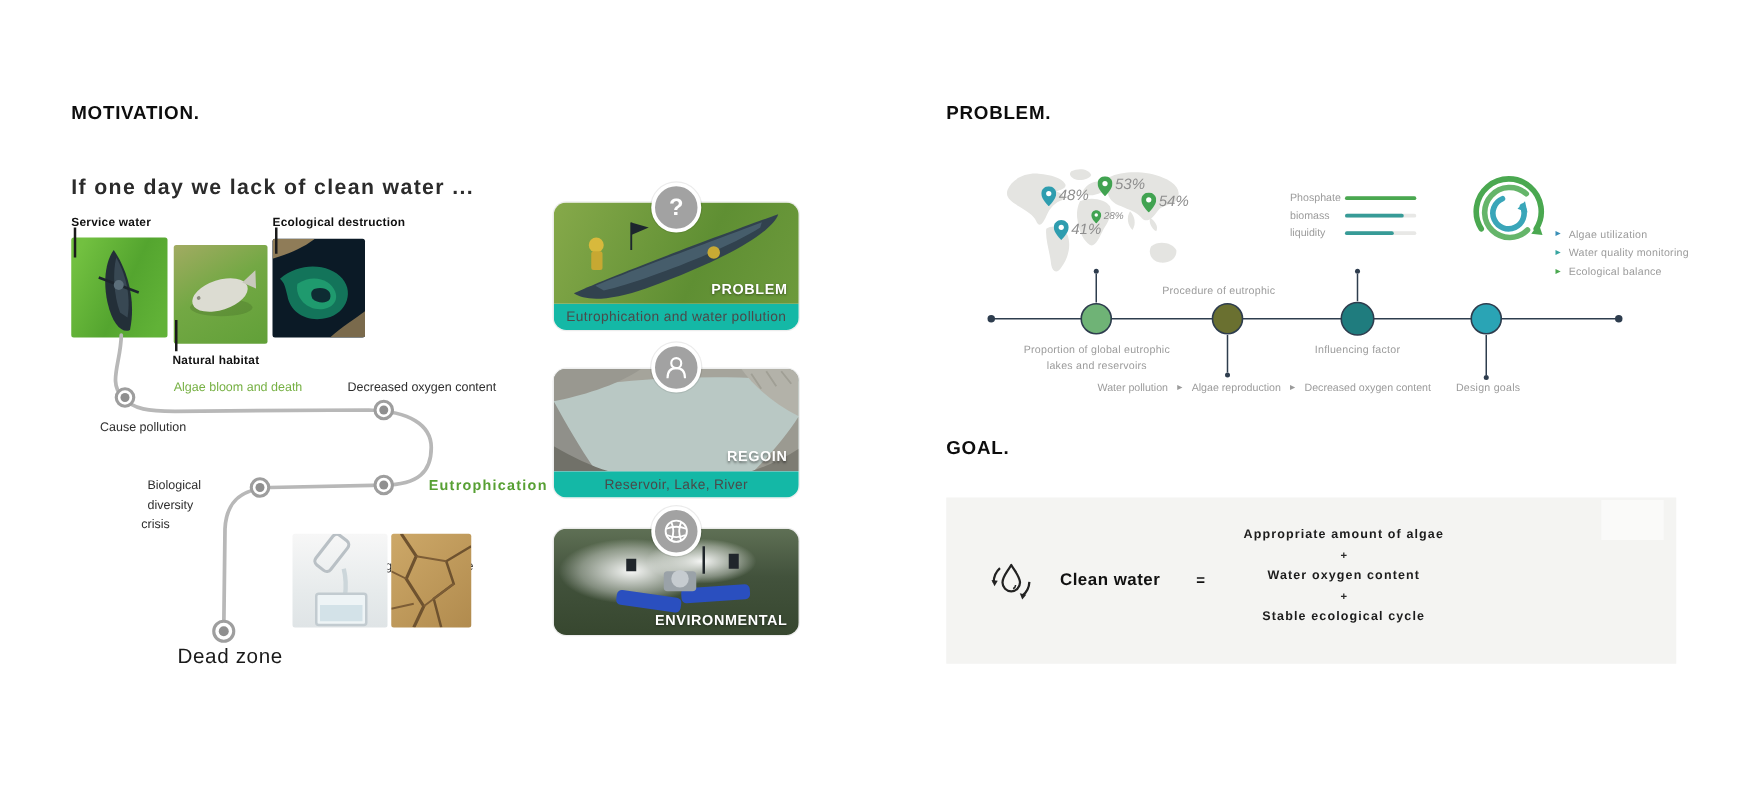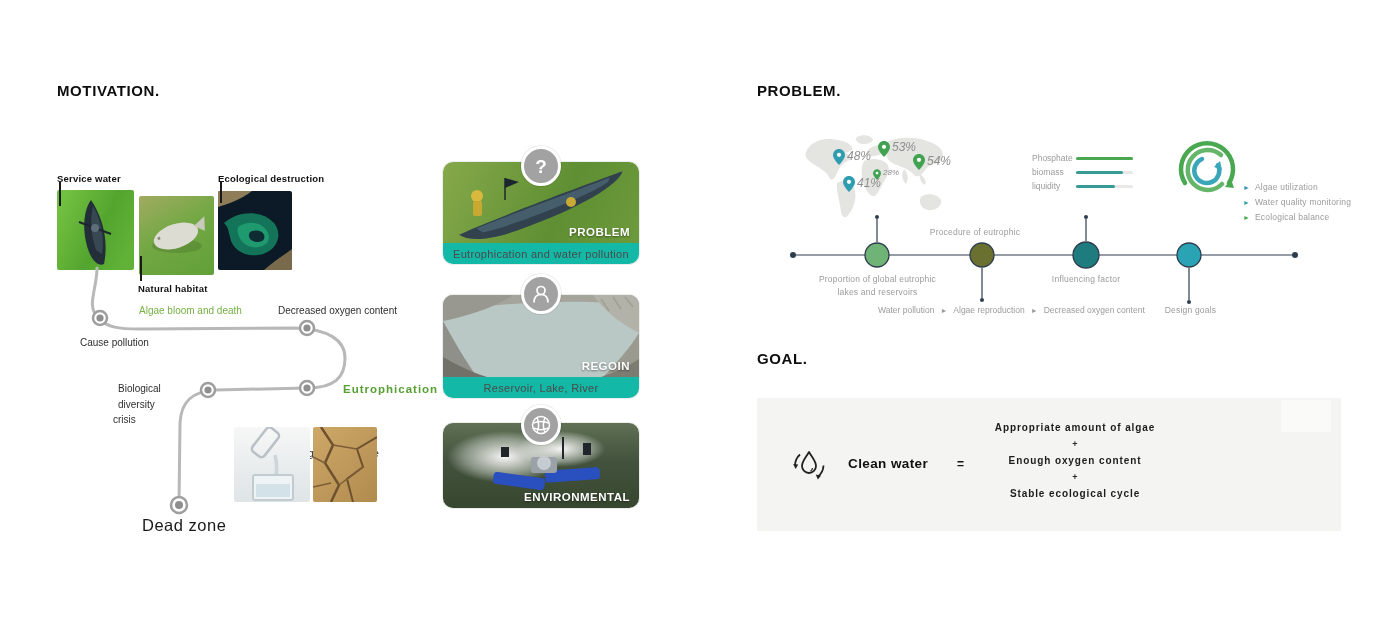--- a/index.html
+++ b/index.html
@@ -40,20 +40,21 @@
   .goal-col{position:absolute;display:flex;flex-direction:column;align-items:center;gap:6px;}
   .goal-item{font-size:10px;font-weight:bold;color:#1c1c1c;letter-spacing:0.9px;}
   .goal-plus{font-size:9px;font-weight:bold;color:#2a2a2a;}
 </style>
 </head>
 <body>
 
 <div id="canvas">
 
   <div class="abs sec-title" style="left:57px;top:82px;">MOTIVATION.</div>
+  <div class="abs subtitle" style="left:57px;top:140px;">If one day we lack of clean water ...</div>
 
   <div class="abs photo-label" style="left:57px;top:173px;">Service water</div>
   <div class="abs tick" style="left:59px;top:182px;height:24px;"></div>
   <div class="abs photo-label" style="left:218px;top:173px;">Ecological destruction</div>
   <div class="abs tick" style="left:220px;top:182px;height:21px;"></div>
 
   <div class="abs photo" style="left:57px;top:190px;width:77px;height:80px;background:linear-gradient(115deg,#72c040 10%,#54a52f 55%,#61b237 90%);">
     <svg width="77" height="80" viewBox="0 0 77 80">
       <path d="M34,10 C45,26 52,50 47,74 C41,77 33,70 29,52 C25,34 28,18 34,10 Z" fill="#232f38"></path>
       <path d="M36,16 C43,28 48,46 45,64 L39,60 C34,46 33,28 36,16 Z" fill="#3c4c58" opacity="0.85"></path>
@@ -347,18 +348,18 @@
     <path d="M10,8.5 A15,15 0 0 0 5,20" fill="none" stroke="#222" stroke-width="1.8"></path>
     <path d="M3.2,18 L5.6,23 L8.2,18.6 Z" fill="#222"></path>
     <path d="M28,30.5 A15,15 0 0 0 33.5,19.5" fill="none" stroke="#222" stroke-width="1.8"></path>
     <path d="M25.8,28.6 L31,29.8 L27.8,33.6 Z" fill="#222"></path>
   </svg>
   <div class="abs goal-subject" style="left:848px;top:456px;">Clean water</div>
   <div class="abs goal-eq" style="left:957px;top:457px;">=</div>
   <div class="goal-col" style="left:960px;top:422px;width:230px;">
     <div class="goal-item">Appropriate amount of algae</div>
     <div class="goal-plus">+</div>
-    <div class="goal-item">Enough oxygen content</div>
+    <div class="goal-item">Water oxygen content</div>
     <div class="goal-plus">+</div>
     <div class="goal-item">Stable ecological cycle</div>
   </div>
 
 </div>
 
 </body></html>

